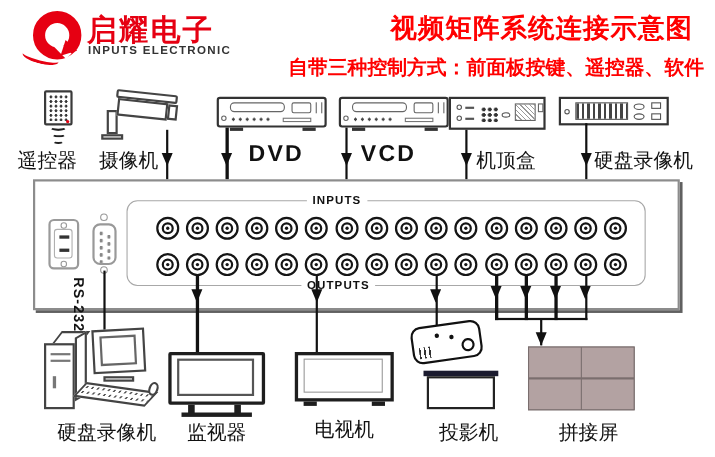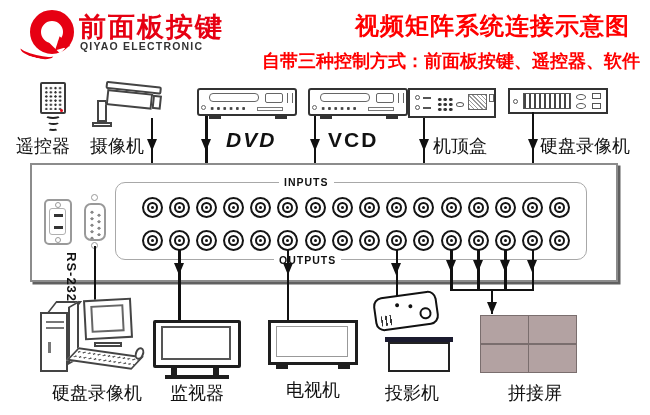--- a/index.html
+++ b/index.html
@@ -134,22 +134,22 @@
 </style>
 </head>
 <body>
 
 <div class="canvas">
 
   <div class="abs logo-ring"></div>
   <div class="abs logo-cut"></div>
   <div class="abs logo-tail"></div>
   <div class="abs logo-swoosh"></div>
-  <div class="abs brand-cn">前面板按键</div>
-  <div class="abs brand-en">QIYAO ELECTRONIC</div>
+  <div class="abs brand-cn">启耀电子</div>
+  <div class="abs brand-en">INPUTS ELECTRONIC</div>
   <div class="abs title">视频矩阵系统连接示意图</div>
   <div class="abs subtitle">自带三种控制方式：前面板按键、遥控器、软件</div>
 
   <div class="abs remote">
     <div class="abs remote-keys"></div>
     <div class="abs remote-reddot"></div>
   </div>
   <div class="abs wave" style="left:45px;top:112px;width:16px;height:7px;"></div>
   <div class="abs wave" style="left:46.5px;top:119px;width:13px;height:6px;"></div>
   <div class="abs wave" style="left:48px;top:126px;width:10px;height:5px;"></div>
@@ -196,21 +196,21 @@
     <div class="abs d-screw"></div>
       <div class="abs d-comb"></div>
     <div class="abs d-ov1"></div>
       <div class="abs d-ov2"></div>
     <div class="abs d-sq1"></div>
       <div class="abs d-sq2"></div>
   </div>
 
   <div class="lbl" style="left:16px;top:134px;">遥控器</div>
   <div class="lbl" style="left:90px;top:134px;">摄像机</div>
-  <div class="lbl-lat" style="left:226px;top:128px;font-style:italic;">DVD</div>
+  <div class="lbl-lat" style="left:226px;top:128px;">DVD</div>
   <div class="lbl-lat" style="left:328px;top:128px;">VCD</div>
   <div class="lbl" style="left:433px;top:134px;">机顶盒</div>
   <div class="lbl" style="left:540px;top:134px;">硬盘录像机</div>
 
   <div class="vl" style="left:150.8px;top:118px;height:80px;"></div>
   <div class="ar" style="left:146.5px;top:139px;"></div>
   <div class="vl" style="left:205.3px;top:116px;height:82px;"></div>
   <div class="ar" style="left:201px;top:139px;"></div>
   <div class="vl" style="left:313.8px;top:116px;height:82px;"></div>
   <div class="ar" style="left:309.5px;top:139px;"></div>
@@ -465,16 +465,16 @@
   <div class="abs wall">
       <span class="wall-cell"></span>
       <span class="wall-cell"></span>
       <span class="wall-cell"></span>
       <span class="wall-cell"></span>
     </div>
 
   <div class="lbl" style="left:52px;top:381px;">硬盘录像机</div>
   <div class="lbl" style="left:170px;top:381px;">监视器</div>
   <div class="lbl" style="left:286px;top:378px;">电视机</div>
-  <div class="lbl" style="left:385px;top:381px;text-align:center;">投影机</div>
+  <div class="lbl" style="left:399px;top:381px;text-align:center;">投影机</div>
   <div class="lbl" style="left:508px;top:381px;">拼接屏</div>
 
 </div>
 
 </body></html>

